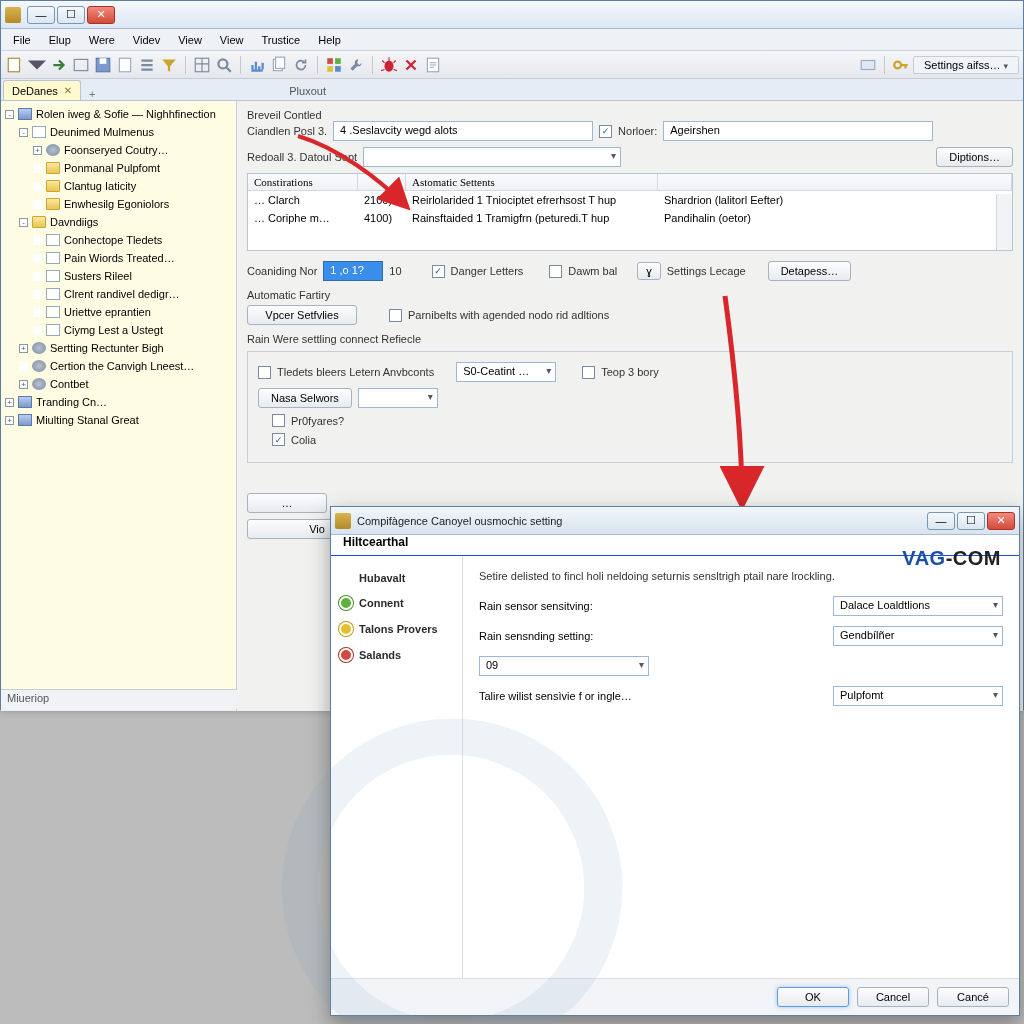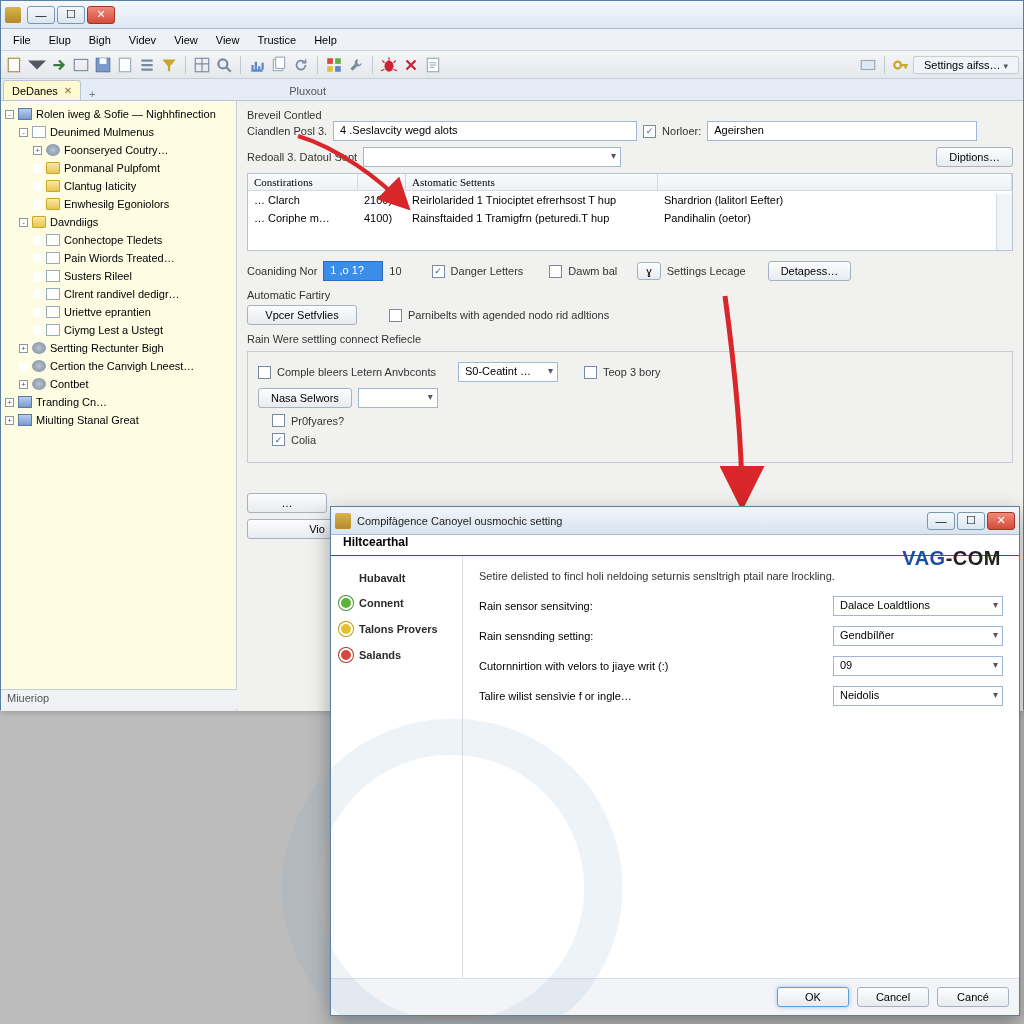--- a/index.html
+++ b/index.html
@@ -264,21 +264,21 @@
         </div>
       <div class="btn close">
           <span>✕</span>
         </div>
     </div>
   </div>
 
   <div class="menubar">
     <div class="item">File</div>
     <div class="item">Elup</div>
-    <div class="item">Bigh</div>
+    <div class="item">Were</div>
     <div class="item">Videv</div>
     <div class="item">View</div>
     <div class="item">View</div>
     <div class="item">Trustice</div>
     <div class="item">Help</div>
   </div>
 
   <div class="toolbar">
     <div class="tbtn">
         <svg viewBox="0 0 16 16">
@@ -510,21 +510,21 @@
             <span></span>
           </div>
         <span style="width:14px;text-align:center;color:#888">▸</span>
       </div>
     </div>
 
     <div class="main-panel">
       <div class="lbl">Breveil Contled</div>
       <div class="row">
         <span class="lbl">Ciandlen Posl 3.</span>
-        <span class="input" style="width:304px">4 .Seslavcity wegd alots</span>
+        <span class="input" style="width:260px">4 .Seslavcity wegd alots</span>
         <span class="check checked"></span>
         <span class="lbl">Norloer:</span>
         <span class="input" style="width:270px">Ageirshen</span>
       </div>
       <div class="row">
         <span class="lbl">Redoall 3. Datoul Sept</span>
         <span class="input select" style="width:258px"></span>
         <span style="flex:1"></span>
         <button class="btn">Diptions…</button>
       </div>
@@ -575,21 +575,21 @@
         <button class="btn" style="width:110px">Vpcer Setfvlies</button>
         <span style="width:20px"></span>
         <span class="check"></span>
         <span class="lbl">Parnibelts with agended nodo rid adltions</span>
       </div>
 
       <div class="section-title">Rain Were settling connect Refiecle</div>
       <div class="groupbox">
         <div class="row">
           <span class="check"></span>
-          <span class="lbl">Comple bleers Letern Anvbconts</span>
+          <span class="lbl">Tledets bleers Letern Anvbconts</span>
           <span style="width:10px"></span>
           <span class="input select" style="width:100px">S0-Ceatint …</span>
           <span style="width:14px"></span>
           <span class="check"></span>
           <span class="lbl">Teop 3 bory</span>
         </div>
         <div class="row">
           <button class="btn">Nasa Selwors</button>
           <span class="input select" style="width:80px"></span>
         </div>
@@ -686,29 +686,28 @@
                 <div class="input select" style="width: 100%;">Dalace Loaldtlions</div>
               </div>
             </div>
             <div class="form-row">
               <div class="flabel">Rain sensnding setting:</div>
               <div class="fcontrol">
                 <div class="input select" style="width: 100%;">Gendbílñer</div>
               </div>
             </div>
             <div class="form-row">
-              <div class="flabel">Cutornnirtion with velors to jiaye writ (:)</div>
               <div class="fcontrol">
                 <div class="input select" style="width: 100%;">09</div>
               </div>
             </div>
             <div class="form-row">
               <div class="flabel">Talire wilist sensìvie f or ingle…</div>
               <div class="fcontrol">
-                <div class="input select" style="width: 100%;">Neidolis</div>
+                <div class="input select" style="width: 100%;">Pulpfomt</div>
               </div>
             </div>
           </div>
       </div>
     </div>
 
     <div class="footer">
       <button class="btn primary" style="width:72px">OK</button>
       <button class="btn" style="width:72px">Cancel</button>
       <button class="btn" style="width:72px">Cancé</button>

